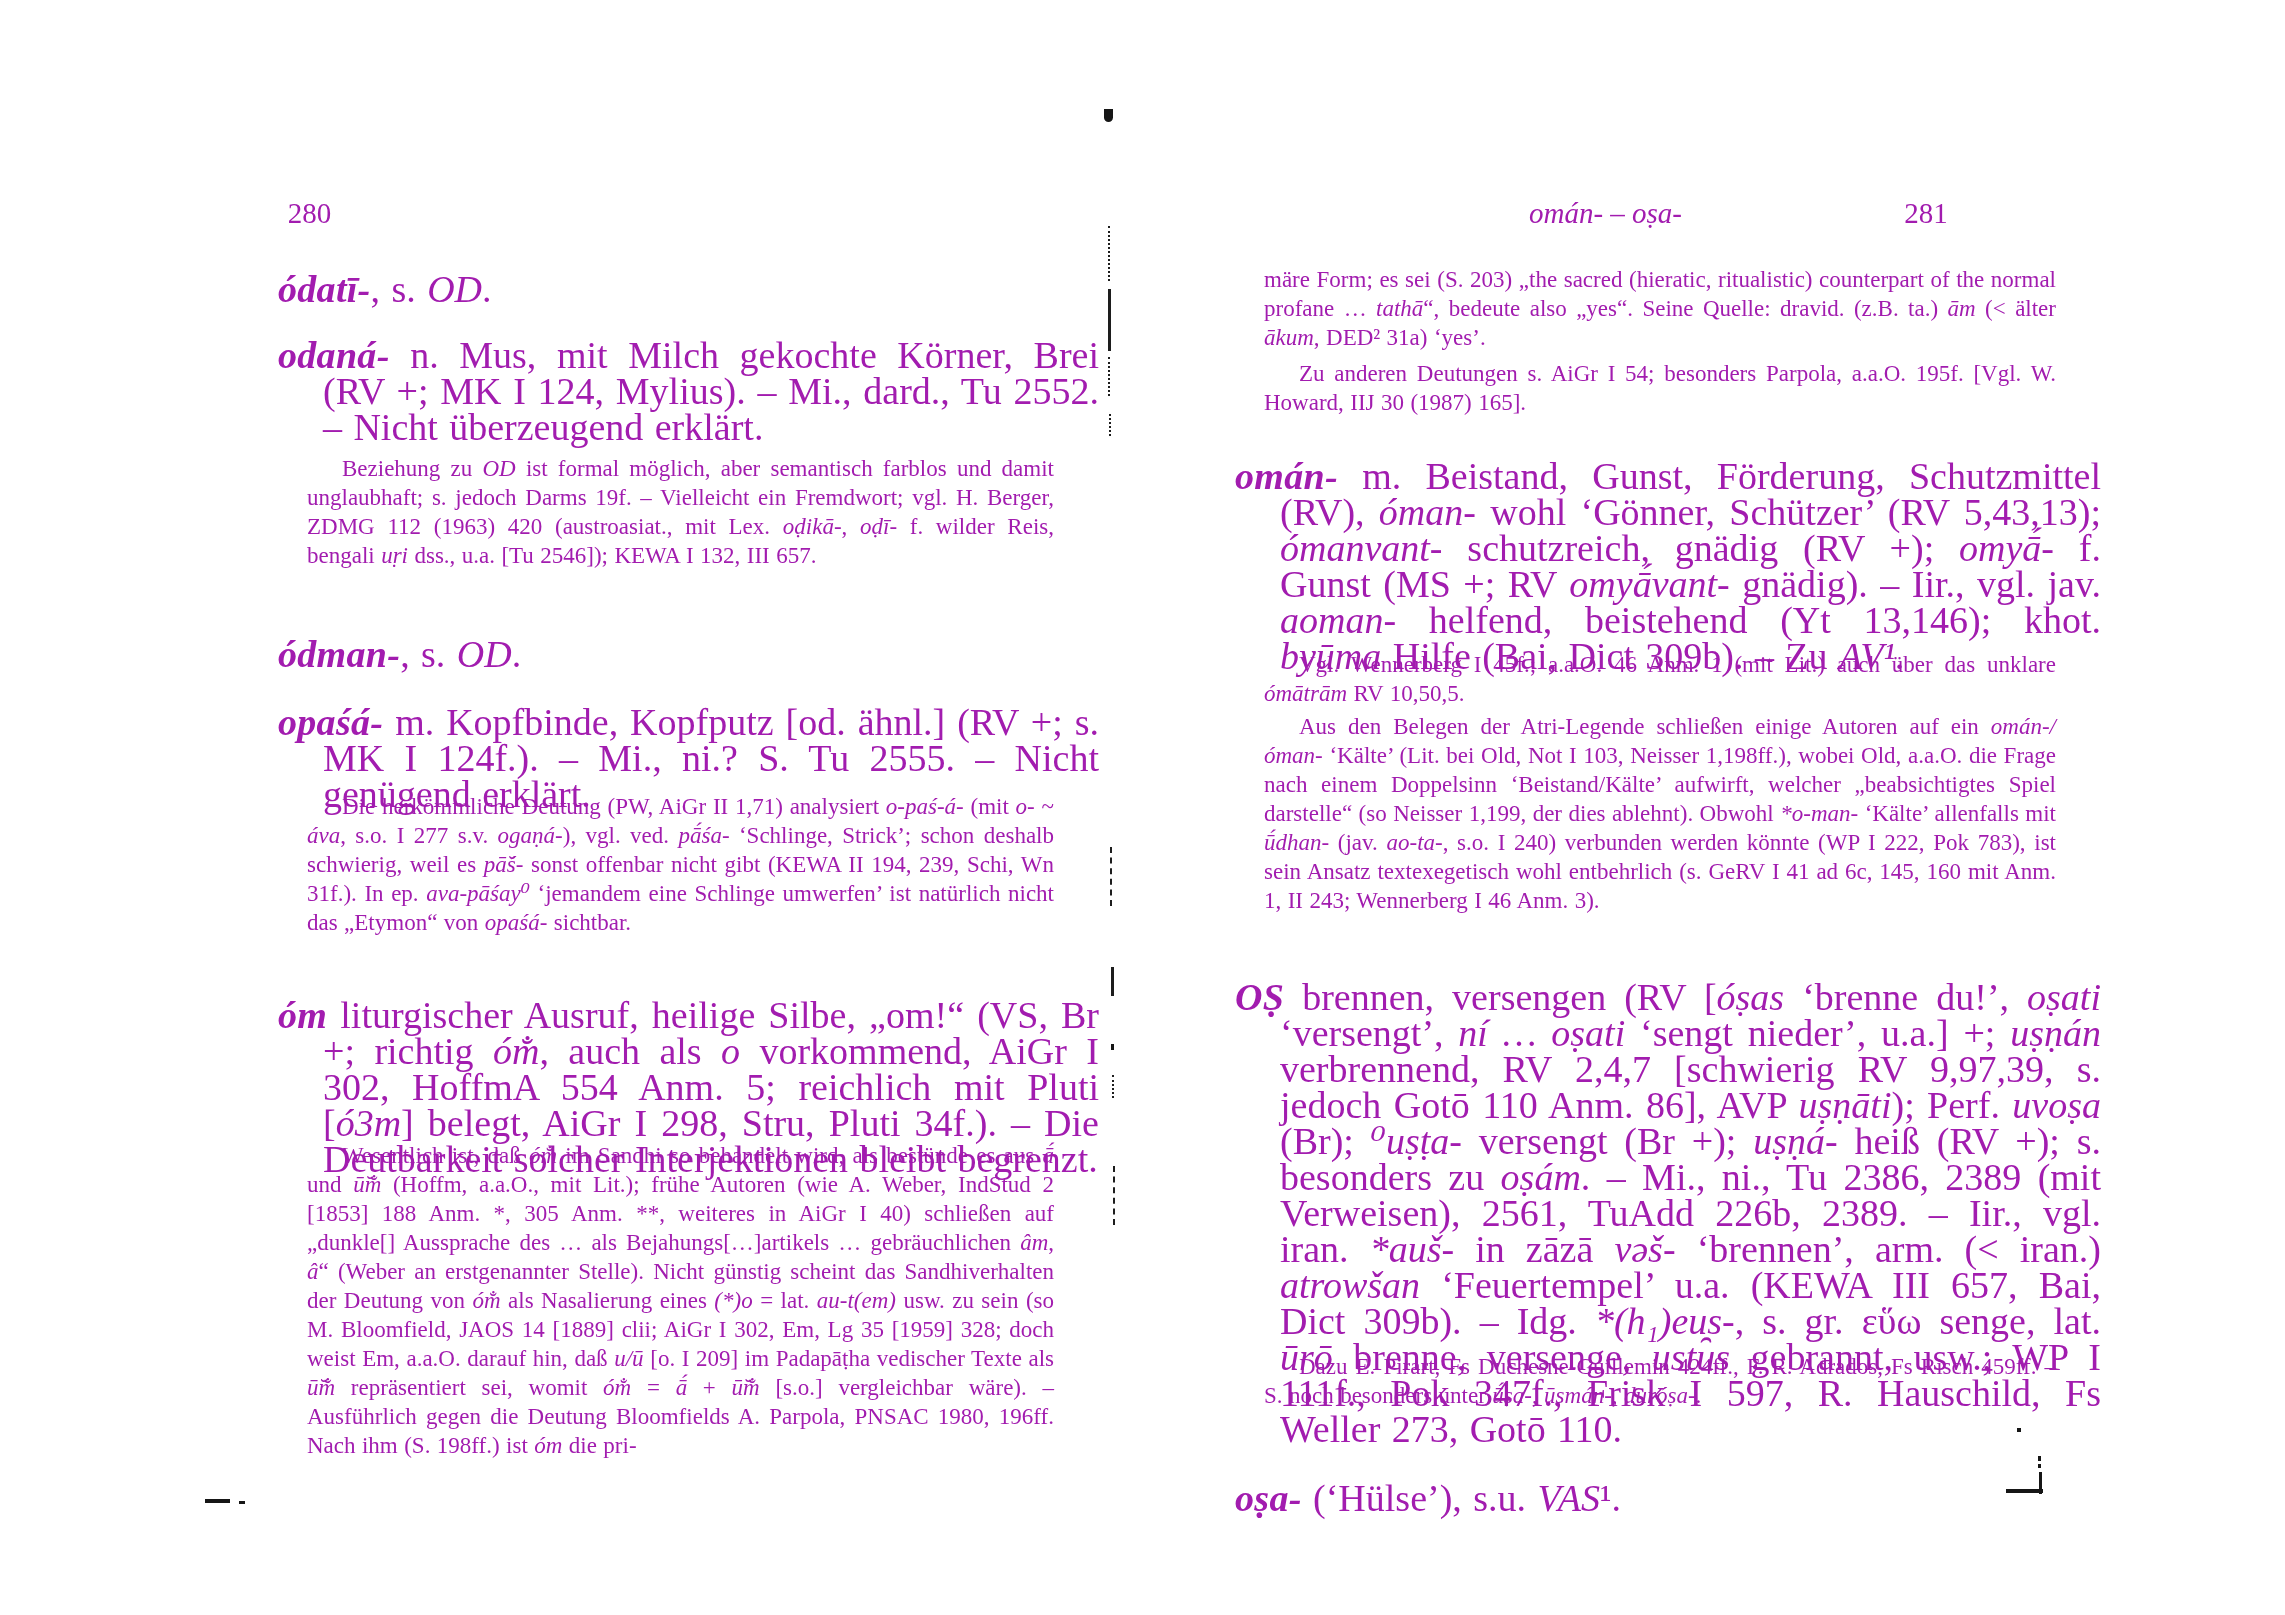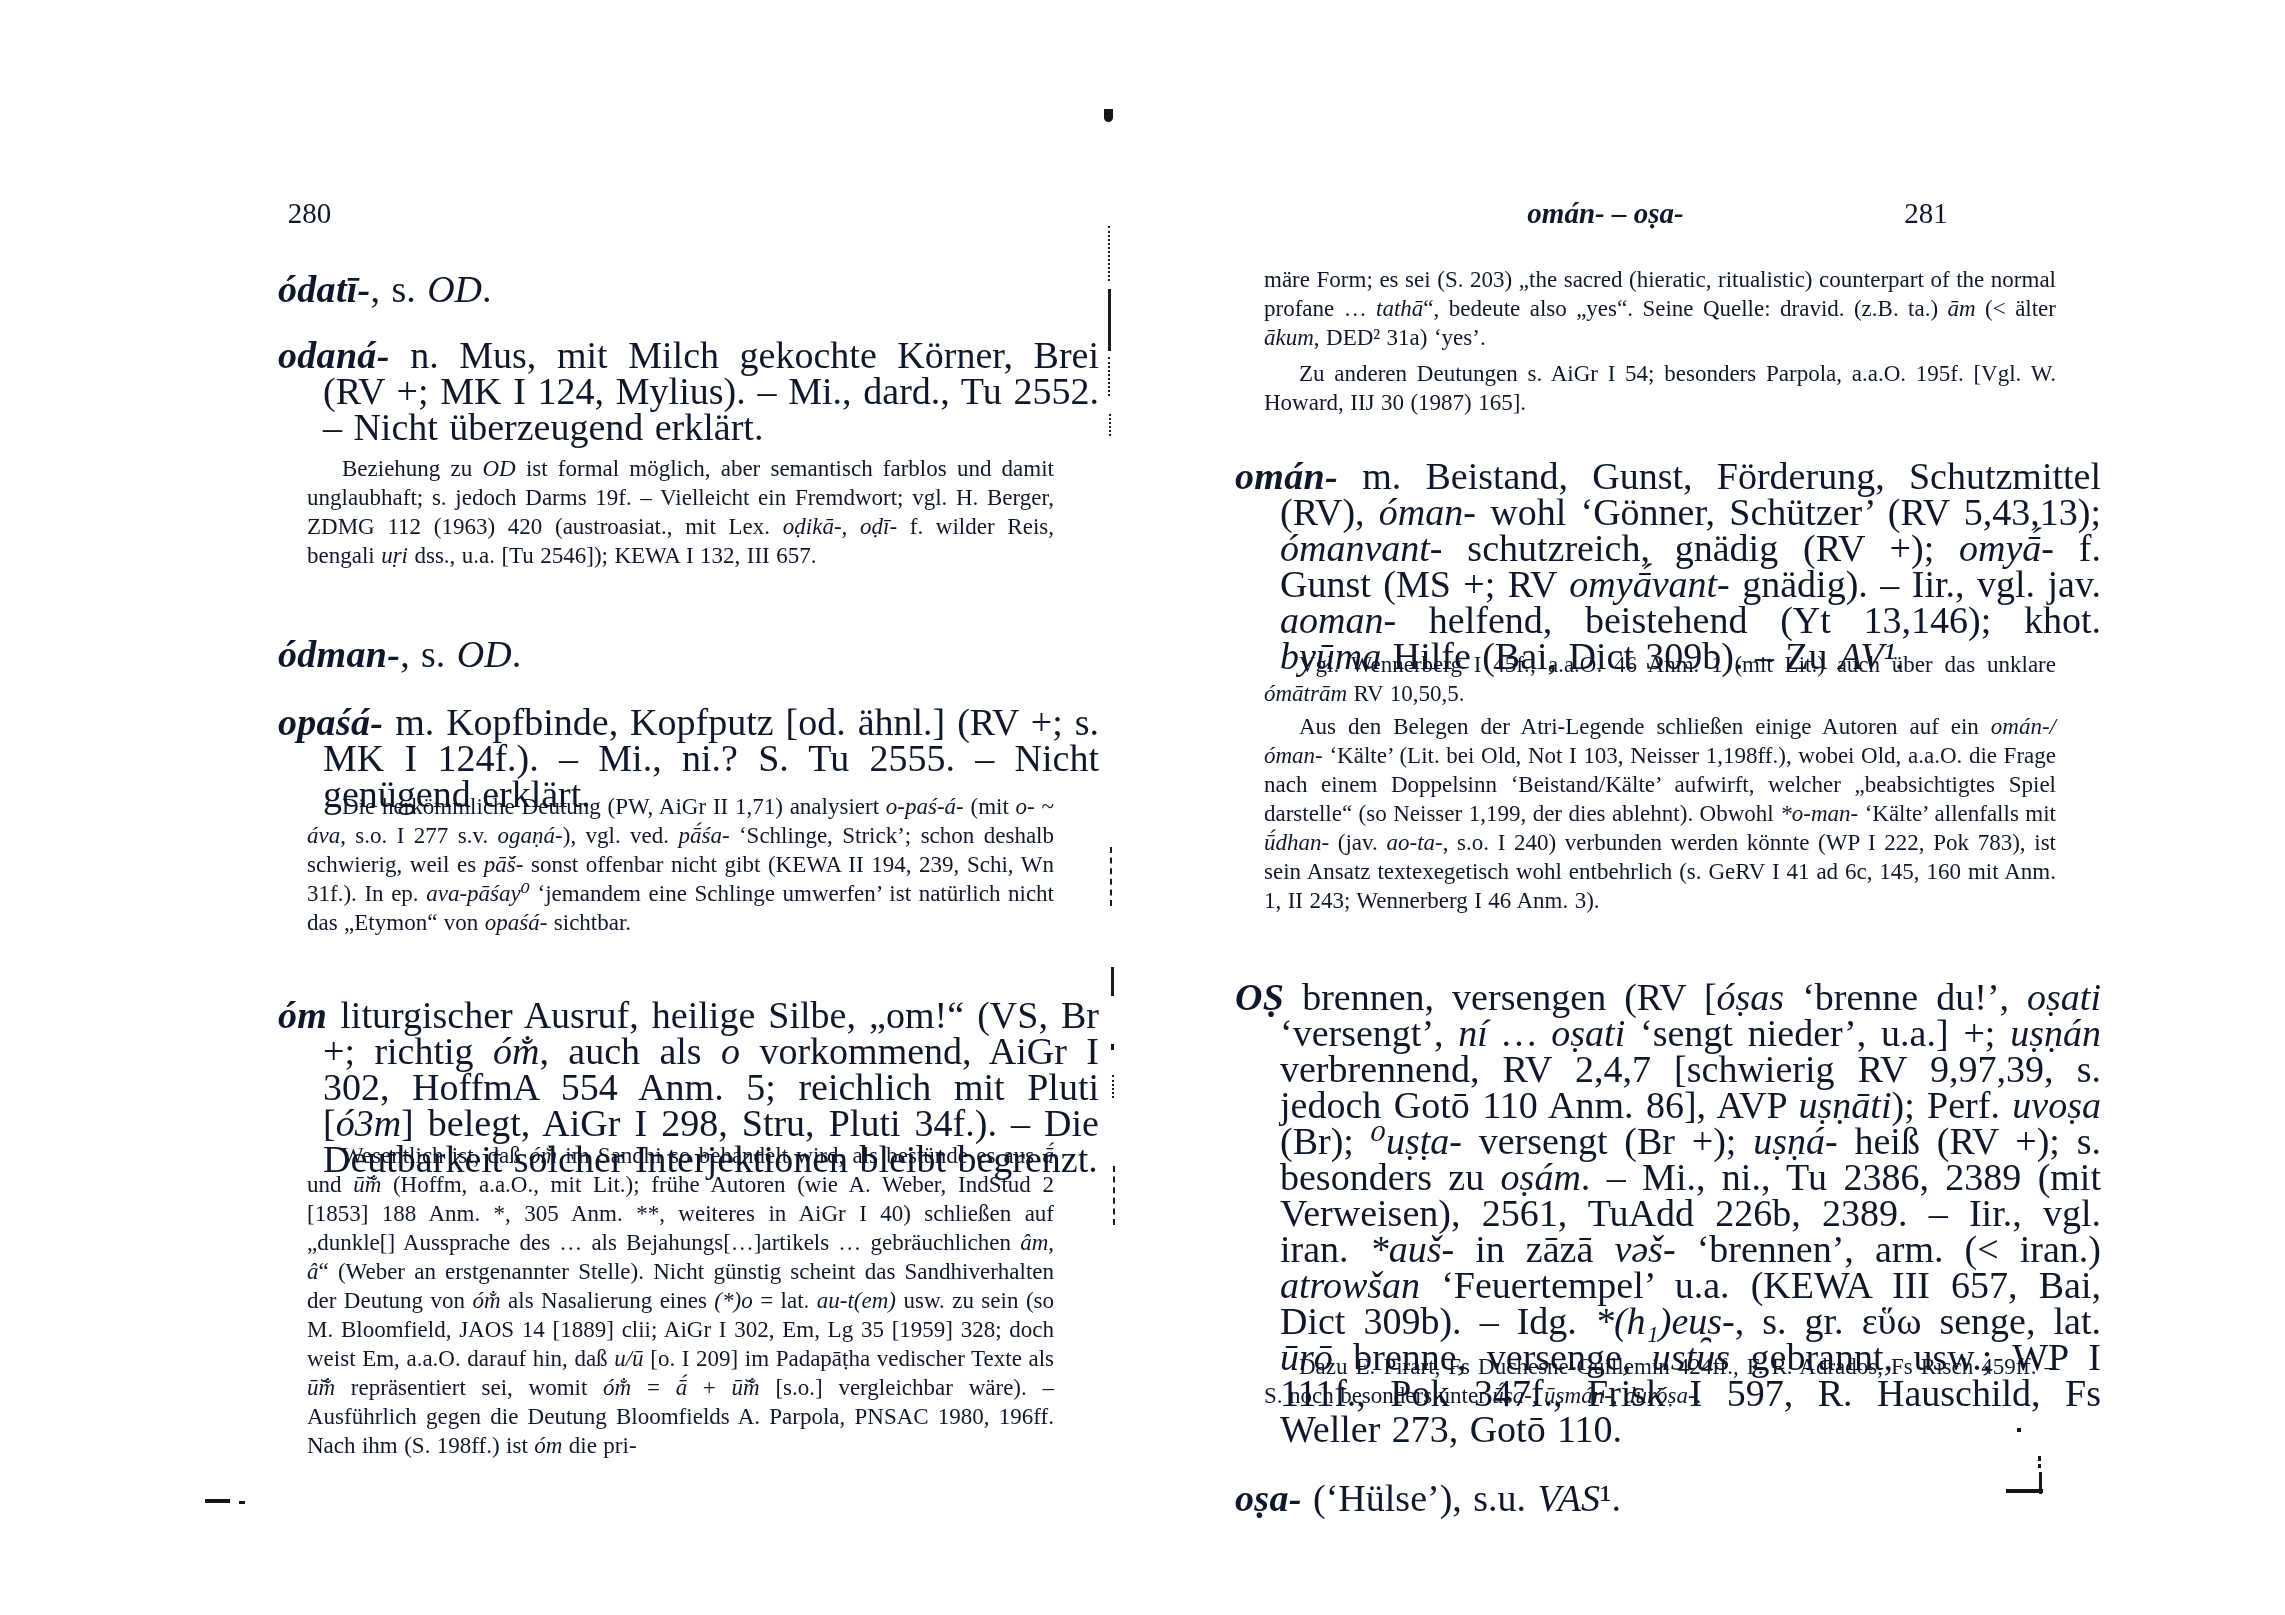--- a/index.html
+++ b/index.html
@@ -1,20 +1,20 @@
 <!DOCTYPE html>
 <html><head>
 <meta charset="utf-8">
 <style>
   html,body { margin:0; padding:0; background:#e8e8e8; }
   #canvas {
     position:relative; width:2286px; height:1615px;
     background:#ffffff; overflow:hidden;
     font-family:"Liberation Serif","DejaVu Serif",serif;
-    color:#0f172a;
+    color:#a21caf;
   }
   .tblock { position:absolute; text-align:justify; }
   .col-l { left:278px;  width:776px; }
   .col-r { left:1235px; width:821px; }
   .entry { font-size:38px; line-height:36px; padding-left:45px; text-indent:-45px; word-spacing:0.05em; }
   .note  { font-size:23px; line-height:29px; box-sizing:border-box; padding-left:29px; text-indent:35px; word-spacing:0.03em; }
   .note.flush { text-indent:0; }
   .hw { font-weight:700; font-style:italic; letter-spacing:0.3px; }
   .page-head { position:absolute; height:39px; font-size:29px; }
   .page-head .pagenum { position:absolute; top:0; font-style:normal; }
@@ -37,21 +37,21 @@
   <div class="tblock col-l entry" style="top:271px;"><span class="hw">ódatī-</span>, s. <i>OD</i>.</div>
   <div class="tblock col-l entry" style="top:337px;"><span class="hw">odaná-</span> n. Mus, mit Milch gekochte Körner, Brei (RV +; MK I 124, Mylius). – Mi., dard., Tu 2552. – Nicht überzeugend erklärt.</div>
   <div class="tblock col-l note" style="top:454px;">Beziehung zu <i>OD</i> ist formal möglich, aber semantisch farblos und damit unglaubhaft; s. jedoch Darms 19f. – Vielleicht ein Fremdwort; vgl. H. Berger, ZDMG 112 (1963) 420 (austroasiat., mit Lex. <i>oḍikā-</i>, <i>oḍī-</i> f. wilder Reis, bengali <i>uṛi</i> dss., u.a. [Tu 2546]); KEWA I 132, III 657.</div>
   <div class="tblock col-l entry" style="top:636px;"><span class="hw">ódman-</span>, s. <i>OD</i>.</div>
   <div class="tblock col-l entry" style="top:704px;"><span class="hw">opaśá-</span> m. Kopfbinde, Kopfputz [od. ähnl.] (RV +; s. MK I 124f.). – Mi., ni.? S. Tu 2555. – Nicht genügend erklärt.</div>
   <div class="tblock col-l note" style="top:792px;">Die herkömmliche Deutung (PW, AiGr II 1,71) analysiert <i>o-paś-á-</i> (mit <i>o-</i> ~ <i>áva</i>, s.o. I 277 s.v. <i>ogaṇá-</i>), vgl. ved. <i>pā́śa-</i> ‘Schlinge, Strick’; schon deshalb schwierig, weil es <i>pā̆ś-</i> sonst offenbar nicht gibt (KEWA II 194, 239, Schi, Wn 31f.). In ep. <i>ava-pāśay⁰</i> ‘jemandem eine Schlinge umwerfen’ ist natürlich nicht das „Etymon“ von <i>opaśá-</i> sichtbar.</div>
   <div class="tblock col-l entry" style="top:997px;"><span class="hw">óm</span> liturgischer Ausruf, heilige Silbe, „om!“ (VS, Br +; richtig <i>óm̐</i>, auch als <i>o</i> vorkommend, AiGr I 302, HoffmA 554 Anm. 5; reichlich mit Pluti [<i>ó3m</i>] belegt, AiGr I 298, Stru, Pluti 34f.). – Die Deutbarkeit solcher Interjektionen bleibt begrenzt.</div>
   <div class="tblock col-l note" style="top:1141px;">Wesentlich ist, daß <i>óm̐</i> im Sandhi so behandelt wird, als bestünde es aus <i>ā́</i> und <i>ū̆m̐</i> (Hoffm, a.a.O., mit Lit.); frühe Autoren (wie A. Weber, IndStud 2 [1853] 188 Anm. *, 305 Anm. **, weiteres in AiGr I 40) schließen auf „dunkle[] Aussprache des … als Bejahungs[…]artikels … gebräuchlichen <i>âm</i>, <i>â</i>“ (Weber an erstgenannter Stelle). Nicht günstig scheint das Sandhiverhalten der Deutung von <i>óm̐</i> als Nasalierung eines <i>(*)o</i> = lat. <i>au-t(em)</i> usw. zu sein (so M. Bloomfield, JAOS 14 [1889] clii; AiGr I 302, Em, Lg 35 [1959] 328; doch weist Em, a.a.O. darauf hin, daß <i>u/ū</i> [o. I 209] im Padapāṭha vedischer Texte als <i>ū̆m̐</i> repräsentiert sei, womit <i>óm̐</i> = <i>ā́</i> + <i>ū̆m̐</i> [s.o.] vergleichbar wäre). – Ausführlich gegen die Deutung Bloomfields A. Parpola, PNSAC 1980, 196ff. Nach ihm (S. 198ff.) ist <i>óm</i> die pri-</div>
 
   <div class="page-head col-r" style="top:197px;">
-    <span class="rh" style="left:0; width:741px;font-weight:bold;">omán- – oṣa-</span>
+    <span class="rh" style="left:0; width:741px;">omán- – oṣa-</span>
     <span class="pagenum" style="left:647px; width:88px; text-align:center; display:inline-block;">281</span>
   </div>
 
   <div class="tblock col-r note flush" style="top:265px;">märe Form; es sei (S. 203) „the sacred (hieratic, ritualistic) counterpart of the normal profane … <i>tathā</i>“, bedeute also „yes“. Seine Quelle: dravid. (z.B. ta.) <i>ām</i> (&lt; älter <i>ākum</i>, DED² 31a) ‘yes’.</div>
   <div class="tblock col-r note" style="top:359px;">Zu anderen Deutungen s. AiGr I 54; besonders Parpola, a.a.O. 195f. [Vgl. W. Howard, IIJ 30 (1987) 165].</div>
   <div class="tblock col-r entry" style="top:458px;"><span class="hw">omán-</span> m. Beistand, Gunst, Förderung, Schutzmittel (RV), <i>óman-</i> wohl ‘Gönner, Schützer’ (RV 5,43,13); <i>ómanvant-</i> schutzreich, gnädig (RV +); <i>omyā́-</i> f. Gunst (MS +; RV <i>omyā́vant-</i> gnädig). – Iir., vgl. jav. <i>aoman-</i> helfend, beistehend (Yt 13,146); khot. <i>byūma</i> Hilfe (Bai, Dict 309b). – Zu <i>AV¹</i>.</div>
   <div class="tblock col-r note" style="top:650px;">Vgl. Wennerberg I 45f.; a.a.O. 46 Anm. 1 (mit Lit.) auch über das unklare <i>ómātrām</i> RV 10,50,5.</div>
   <div class="tblock col-r note" style="top:712px;">Aus den Belegen der Atri-Legende schließen einige Autoren auf ein <i>omán-/óman-</i> ‘Kälte’ (Lit. bei Old, Not I 103, Neisser 1,198ff.), wobei Old, a.a.O. die Frage nach einem Doppelsinn ‘Beistand/Kälte’ aufwirft, welcher „beabsichtigtes Spiel darstelle“ (so Neisser 1,199, der dies ablehnt). Obwohl <i>*o-man-</i> ‘Kälte’ allenfalls mit <i>ū́dhan-</i> (jav. <i>ao-ta-</i>, s.o. I 240) verbunden werden könnte (WP I 222, Pok 783), ist sein Ansatz textexegetisch wohl entbehrlich (s. GeRV I 41 ad 6c, 145, 160 mit Anm. 1, II 243; Wennerberg I 46 Anm. 3).</div>
   <div class="tblock col-r entry" style="top:979px;"><span class="hw">OṢ</span> brennen, versengen (RV [<i>óṣas</i> ‘brenne du!’, <i>oṣati</i> ‘versengt’, <i>ní … oṣati</i> ‘sengt nieder’, u.a.] +; <i>uṣṇán</i> verbrennend, RV 2,4,7 [schwierig RV 9,97,39, s. jedoch Gotō 110 Anm. 86], AVP <i>uṣṇāti</i>); Perf. <i>uvoṣa</i> (Br); <i>⁰uṣṭa-</i> versengt (Br +); <i>uṣṇá-</i> heiß (RV +); s. besonders zu <i>oṣám</i>. – Mi., ni., Tu 2386, 2389 (mit Verweisen), 2561, TuAdd 226b, 2389. – Iir., vgl. iran. <i>*auš-</i> in zāzā <i>vəš-</i> ‘brennen’, arm. (&lt; iran.) <i>atrowšan</i> ‘Feuertempel’ u.a. (KEWA III 657, Bai, Dict 309b). – Idg. <i>*(h₁)eu̯s-</i>, s. gr. εὕω senge, lat. <i>ūrō</i> brenne, versenge, <i>ustus</i> gebrannt, usw.; WP I 111f., Pok 347f., Frisk I 597, R. Hauschild, Fs Weller 273, Gotō 110.</div>
   <div class="tblock col-r note" style="top:1352px;">Dazu E. Pirart, Fs Duchesne-Guillemin 424ff., F. R. Adrados, Fs Risch 459ff. – S. noch besonders unter <i>ū́ṣa-</i>, <i>ūṣmán-</i>, <i>duróṣa-</i>.</div>

